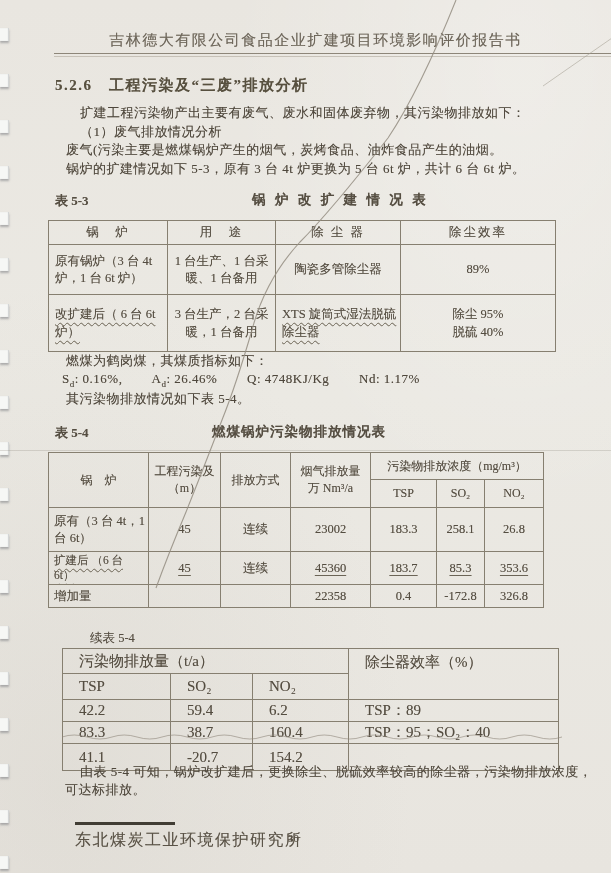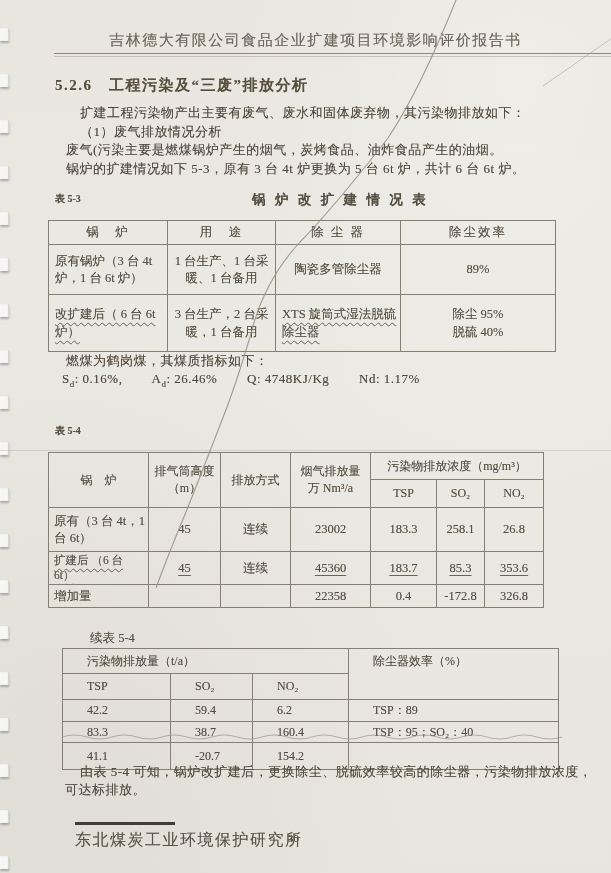--- a/index.html
+++ b/index.html
@@ -14,41 +14,41 @@
   }
   .notch{position:absolute;left:0;width:9px;height:13px;background:#f6f7f5;
     box-shadow:0 2px 2px rgba(110,112,118,.5), inset -1px 0 1px rgba(150,155,160,.4);display:block;}
   .doc-header-title{position:absolute;top:31px;left:30px;right:10px;text-align:center;
     font-size:15px;letter-spacing:1.5px;color:#6f685c;}
   .header-rule{position:absolute;top:53px;left:54px;right:-2px;height:1px;background:#8d8679;}
   .header-rule2{position:absolute;top:56px;left:54px;right:-2px;height:1px;background:#aaa396;opacity:.55;}
   .section-heading{position:absolute;top:76px;left:55px;font-size:15px;font-weight:bold;
     letter-spacing:1.5px;color:#57503f;}
   .bodyline{position:absolute;font-size:13px;letter-spacing:.5px;color:#4e473c;white-space:nowrap;}
-  .tcap-label{position:absolute;font-size:10px;font-weight:bold;color:#554e42;}
+  .tcap-label{position:absolute;font-size:13px;font-weight:bold;color:#554e42;}
   .tcap-title{position:absolute;font-size:13.5px;font-weight:bold;color:#554e42;letter-spacing:3px;white-space:nowrap;}
   table{border-collapse:collapse;table-layout:fixed;position:absolute;background:transparent;}
   th,td{border:1px solid #867f70;font-weight:normal;font-size:12.5px;color:#544d41;
     text-align:center;vertical-align:middle;padding:1px 3px;overflow:hidden;}
   .t53{left:48px;top:220px;width:507px;}
   .t53 .hrow th{height:21px;letter-spacing:2px;}
   .t53 .r1 td{height:47px;line-height:17px;}
   .t53 .r2 td{height:54px;line-height:18px;}
   .t53 td.cellL{text-align:left;padding-left:6px;}
   .t54{left:48px;top:452px;width:495px;}
   .t54 th{font-size:12px;}
   .t54 .g1 th{height:24px;}
   .t54 .g2 th{height:25px;}
   .t54 .r1 td{height:41px;line-height:17px;}
   .t54 .r2 td{height:21px;}
   .t54 .r3 td{height:20px;}
   .t54 td.cellL{text-align:left;padding-left:5px;}
   .tight{font-size:11.5px;letter-spacing:0;}
   .t54b{left:62px;top:648px;width:496px;}
-  .t54b th,.t54b td{text-align:left;padding-left:24px;font-size:12px;}
+  .t54b th,.t54b td{text-align:left;padding-left:16px;font-size:15px;}
   .t54b .h1 th{height:22px;}
   .t54b .h2 th{height:23px;}
   .t54b .r1 td{height:19px;}
   .t54b .r2 td{height:18px;}
   .t54b .r3 td{height:24px;}
   .t54b th.effhead{vertical-align:top;padding-top:4px;}
   .twoline span{display:block;}
   .uline{text-decoration:underline;text-decoration-color:#6b6456;text-underline-offset:3px;}
   .wavy{text-decoration:underline wavy 1px #7e7769;text-underline-offset:4px;}
   .crease{position:absolute;left:0;right:0;top:450px;height:1px;background:rgba(120,112,98,.22);}
@@ -131,38 +131,40 @@
   </tbody>
     </table>
 
   <div class="bodyline" style="top:352px;left:66px;">燃煤为鹤岗煤，其煤质指标如下：</div>
   <div class="bodyline coal-spec" style="top:371px;left:62px;">
     <span class="seg"><span>S</span><sub>d</sub><span>:  0.16%,</span></span>
     <span class="seg"><span>A</span><sub>d</sub><span>:  26.46%</span></span>
     <span class="seg">Q:  4748KJ/Kg</span>
     <span class="seg">Nd:  1.17%</span>
   </div>
+  <div class="bodyline" style="top:390px;left:66px;">其污染物排放情况如下表 5-4。</div>
 
   <div class="tcap-label" style="top:424px;left:55px;">表 5-4</div>
+  <div class="tcap-title" style="top:423px;left:212px;letter-spacing:1px;">燃煤锅炉污染物排放情况表</div>
 
   <table class="t54">
     <colgroup>
         <col style="width:100px">
         <col style="width:72px">
         <col style="width:70px">
         <col style="width:80px">
         <col style="width:66px">
         <col style="width:48px">
         <col style="width:59px">
       </colgroup>
     <tbody>
         <tr class="g1">
       <th rowspan="2">锅　炉</th>
       <th rowspan="2" class="twoline">
-        <span>排气筒高度</span>
+        <span>工程污染及</span>
         <span>（m）</span>
       </th>
       <th rowspan="2">排放方式</th>
       <th rowspan="2" class="twoline">
         <span>烟气排放量</span>
         <span>万 Nm³/a</span>
       </th>
       <th colspan="3">污染物排放浓度（mg/m³）</th>
     </tr>
     <tr class="g2">

